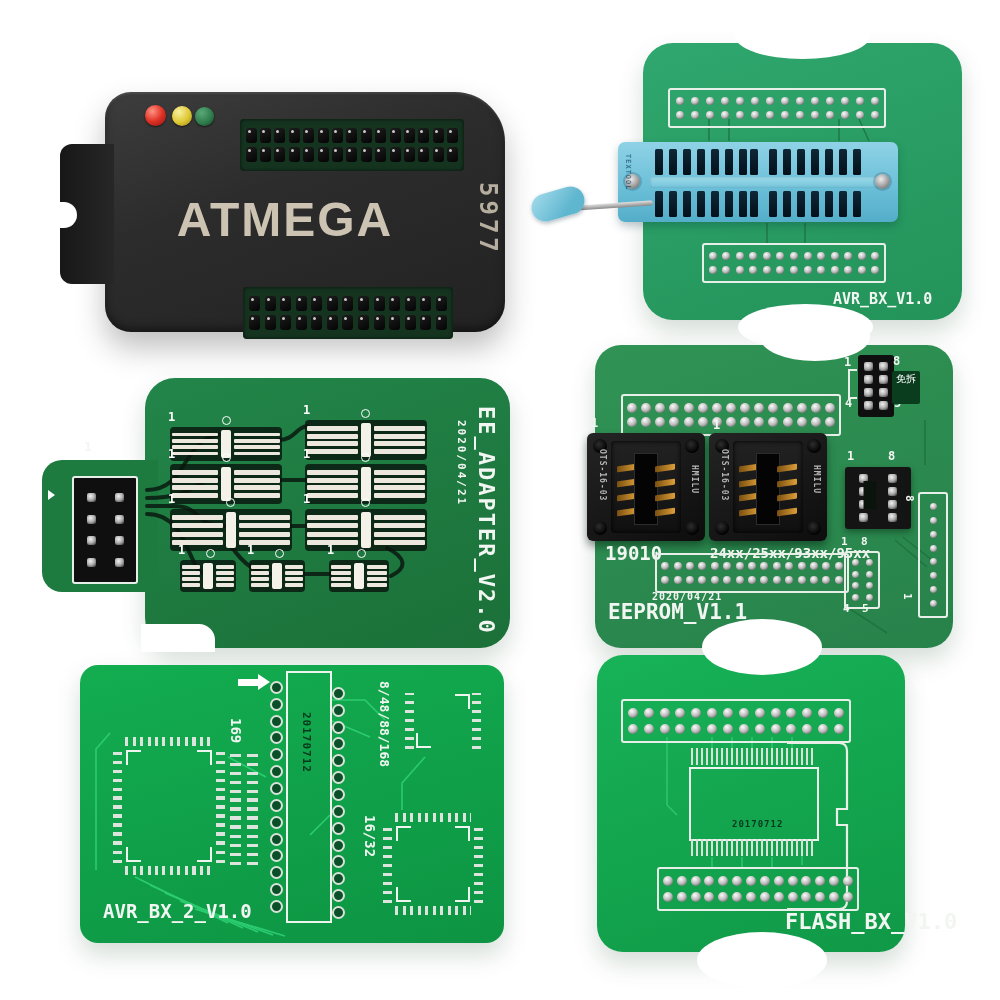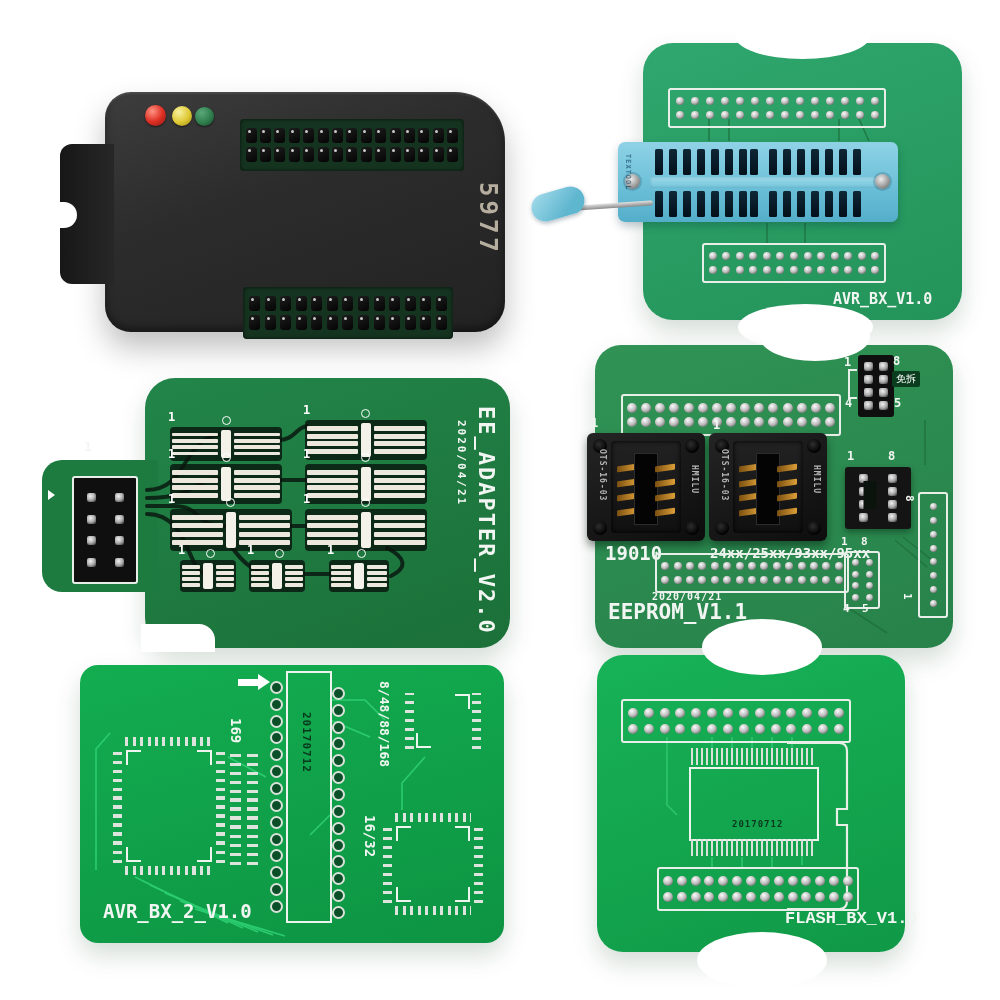--- a/index.html
+++ b/index.html
@@ -154,20 +154,21 @@
         <span class="cell-pin"></span>
         <span class="cell-pin"></span>
         <span class="cell-pin"></span>
         <span class="cell-pin"></span>
         <span class="cell-pin"></span>
         <span class="cell-pin"></span>
         <span class="cell-pin"></span>
         <span class="cell-pin"></span>
         <span class="cell-pin"></span>
       </div>
+    <div class="atm-title">ATMEGA</div>
     <div class="atm-serial rot90">5977</div>
     <div class="pinhdr gen-grid" style="left: 138px; top: 195px; width: 202px; height: 44px; grid-template-columns: repeat(13, 1fr);">
         <span class="cell-pin"></span>
         <span class="cell-pin"></span>
         <span class="cell-pin"></span>
         <span class="cell-pin"></span>
         <span class="cell-pin"></span>
         <span class="cell-pin"></span>
         <span class="cell-pin"></span>
         <span class="cell-pin"></span>
@@ -517,21 +518,21 @@
         <span class="cell-sqhole"></span>
         <span class="cell-sqhole"></span>
         <span class="cell-sqhole"></span>
         <span class="cell-sqhole"></span>
         <span class="cell-sqhole"></span>
       </div>
     <span class="silk" style="left:249px;top:11px;font-size:12px;">1</span>
     <span class="silk" style="left:298px;top:10px;font-size:12px;">8</span>
     <span class="silk" style="left:250px;top:52px;font-size:12px;">4</span>
     <span class="silk" style="left:299px;top:52px;font-size:12px;">5</span>
-    <span class="badge" style="left:297px;top:26px;width:28px;height:16px;">免拆</span>
+    <span class="badge" style="left:297px;top:26px;width:28px;height:33px;">免拆</span>
 
     <div class="strip gen-grid" style="left: 26px; top: 49px; width: 212px; height: 34px; grid-template-columns: repeat(15, 1fr);">
         <span class="cell-dome"></span>
         <span class="cell-dome"></span>
         <span class="cell-dome"></span>
         <span class="cell-dome"></span>
         <span class="cell-dome"></span>
         <span class="cell-dome"></span>
         <span class="cell-dome"></span>
         <span class="cell-dome"></span>
@@ -849,16 +850,16 @@
         <span class="cell-dome"></span>
         <span class="cell-dome"></span>
         <span class="cell-dome"></span>
         <span class="cell-dome"></span>
         <span class="cell-dome"></span>
         <span class="cell-dome"></span>
         <span class="cell-dome"></span>
         <span class="cell-dome"></span>
         <span class="cell-dome"></span>
       </div>
-    <span class="silk" style="left:188px;top:255px;font-size:17px;font-family:Liberation Mono, monospace;">FLASH_BX_V1.0</span>
+    <span class="silk" style="left:188px;top:255px;font-size:22px;">FLASH_BX_V1.0</span>
   </div>
 
 </div>
 
 </body></html>

